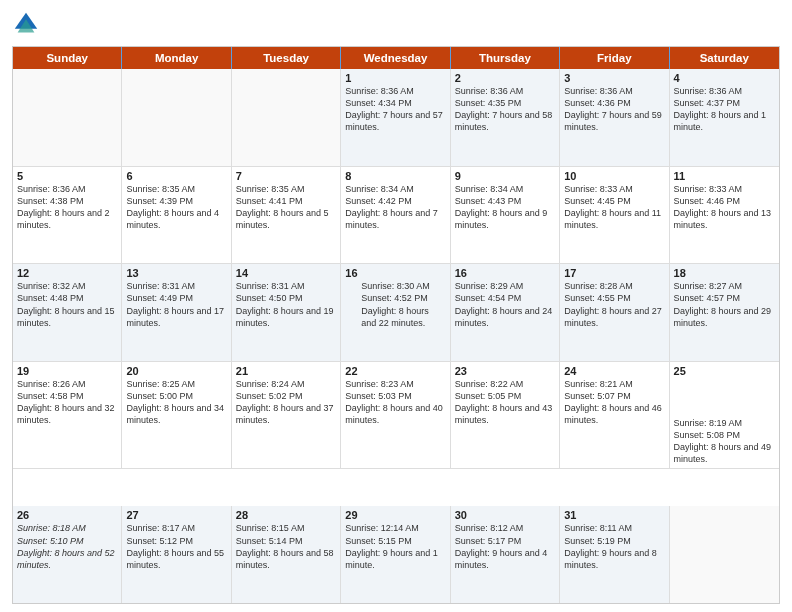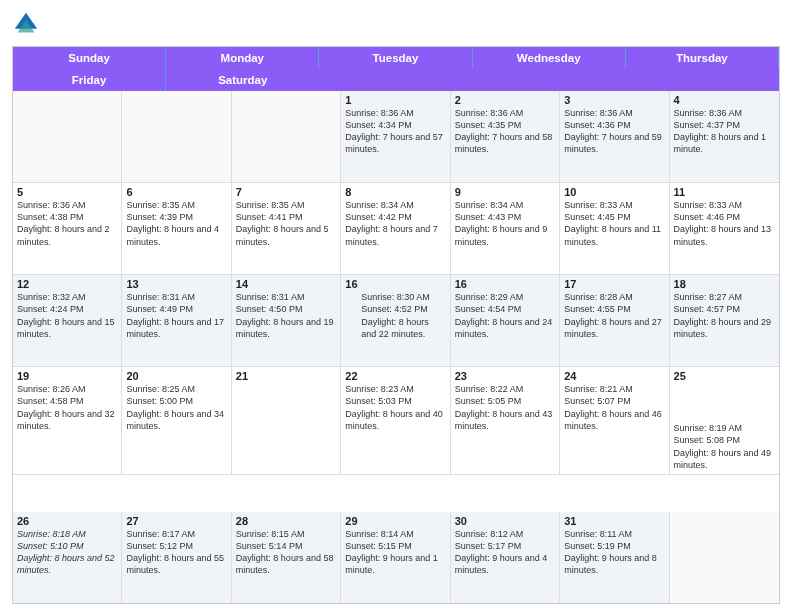--- a/index.html
+++ b/index.html
@@ -62,22 +62,22 @@
       color: #555;
     }
     .calendar {
       flex: 1;
       display: flex;
       flex-direction: column;
       border: 1px solid #ccc;
     }
     .cal-header {
       display: grid;
-      grid-template-columns: repeat(5, 1fr);
-      background: #8b5cf6;
+      grid-template-columns: repeat(7, 1fr);
+      background: #c2410c;
     }
     .cal-header-cell {
       color: #fff;
       font-size: 11.5px;
       font-weight: bold;
       padding: 5px 4px;
       text-align: center;
       border-right: 1px solid #5a9de0;
     }
     .cal-header-cell:last-child { border-right: none; }
@@ -219,21 +219,21 @@
             <div class="day-num">11</div>
             <div class="cell-text" style="white-space: pre-line;">Sunrise: 8:33 AM
 Sunset: 4:46 PM
 Daylight: 8 hours and 13 minutes.</div>
           </div>
         </div>
         <div class="cal-row">
           <div class="cal-cell alt-row">
             <div class="day-num">12</div>
             <div class="cell-text" style="white-space: pre-line;">Sunrise: 8:32 AM
-Sunset: 4:24 PM
+Sunset: 4:48 PM
 Daylight: 8 hours and 15 minutes.</div>
           </div>
           <div class="cal-cell alt-row">
             <div class="day-num">13</div>
             <div class="cell-text" style="white-space: pre-line;">Sunrise: 8:31 AM
 Sunset: 4:49 PM
 Daylight: 8 hours and 17 minutes.</div>
           </div>
           <div class="cal-cell alt-row">
             <div class="day-num">14</div>
@@ -274,20 +274,23 @@
 Daylight: 8 hours and 32 minutes.</div>
           </div>
           <div class="cal-cell">
             <div class="day-num">20</div>
             <div class="cell-text" style="white-space: pre-line;">Sunrise: 8:25 AM
 Sunset: 5:00 PM
 Daylight: 8 hours and 34 minutes.</div>
           </div>
           <div class="cal-cell">
             <div class="day-num">21</div>
+            <div class="cell-text" style="white-space: pre-line;">Sunrise: 8:24 AM
+Sunset: 5:02 PM
+Daylight: 8 hours and 37 minutes.</div>
           </div>
           <div class="cal-cell">
             <div class="day-num">22</div>
             <div class="cell-text" style="white-space: pre-line;">Sunrise: 8:23 AM
 Sunset: 5:03 PM
 Daylight: 8 hours and 40 minutes.</div>
           </div>
           <div class="cal-cell">
             <div class="day-num">23</div>
             <div class="cell-text" style="white-space: pre-line;">Sunrise: 8:22 AM
@@ -321,21 +324,21 @@
 Daylight: 8 hours and 55 minutes.</div>
           </div>
           <div class="cal-cell alt-row">
             <div class="day-num">28</div>
             <div class="cell-text" style="white-space: pre-line;">Sunrise: 8:15 AM
 Sunset: 5:14 PM
 Daylight: 8 hours and 58 minutes.</div>
           </div>
           <div class="cal-cell alt-row">
             <div class="day-num">29</div>
-            <div class="cell-text" style="white-space: pre-line;">Sunrise: 8:14 AM
+            <div class="cell-text" style="white-space: pre-line;">Sunrise: 12:14 AM
 Sunset: 5:15 PM
 Daylight: 9 hours and 1 minute.</div>
           </div>
           <div class="cal-cell alt-row">
             <div class="day-num">30</div>
             <div class="cell-text" style="white-space: pre-line;">Sunrise: 8:12 AM
 Sunset: 5:17 PM
 Daylight: 9 hours and 4 minutes.</div>
           </div>
           <div class="cal-cell alt-row">

